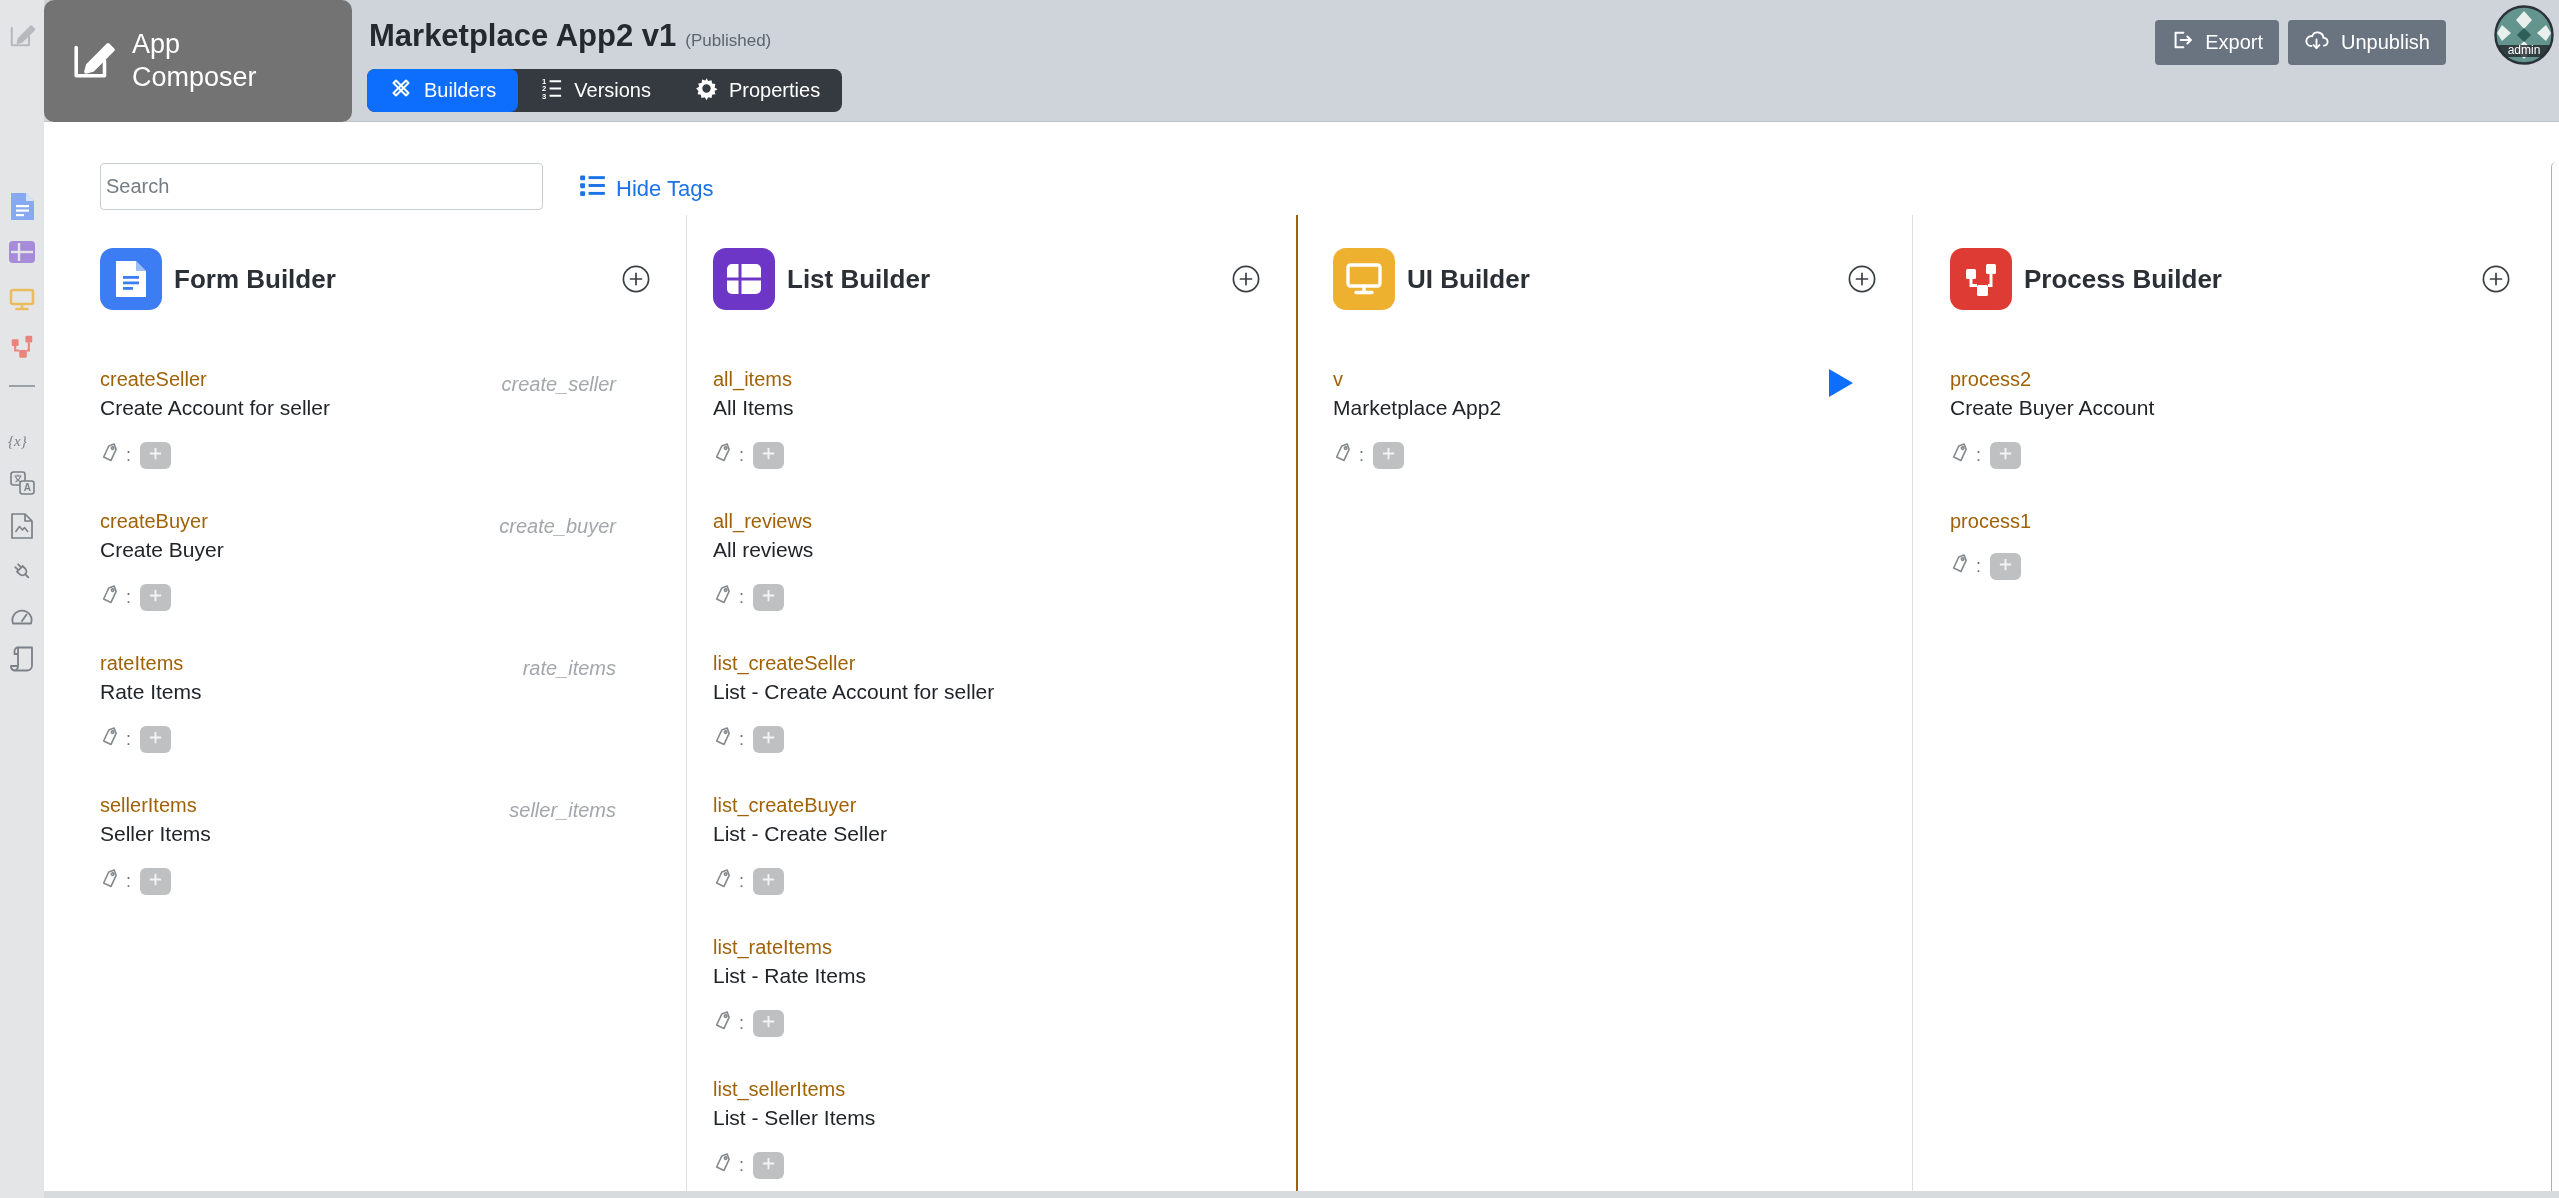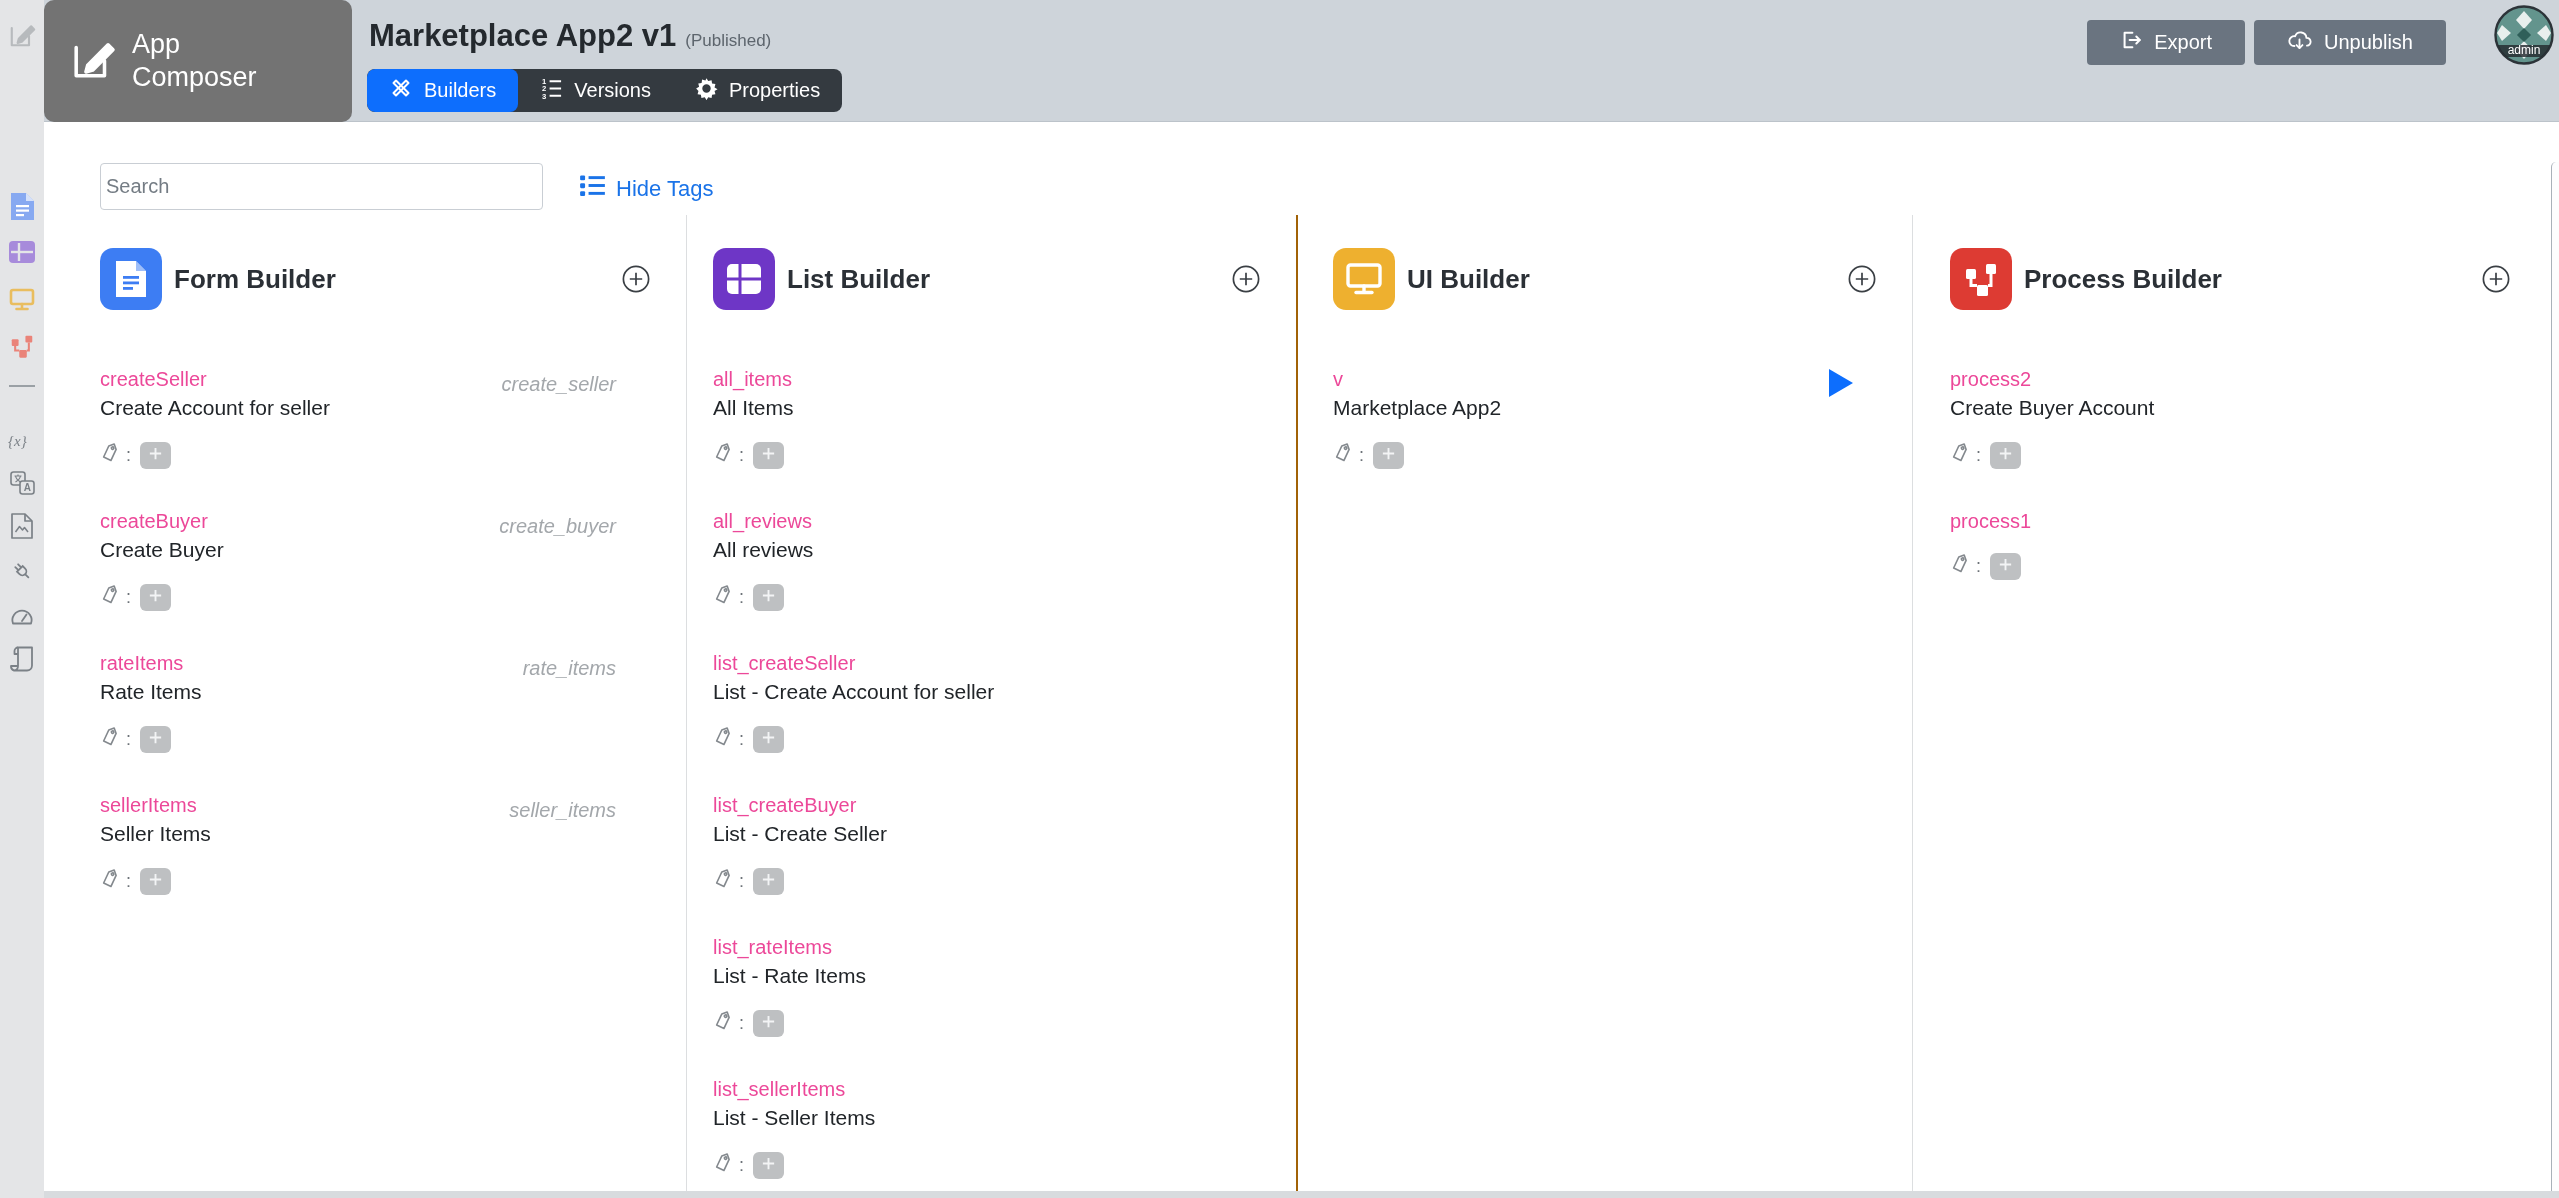--- a/index.html
+++ b/index.html
@@ -32,21 +32,21 @@
   .tabbar {
     position:absolute; left:323px; top:69px; height:43px;
     background:#343a40; border-radius:8px; display:flex; overflow:hidden;
   }
   .tab { height:43px; display:flex; align-items:center; gap:11px; padding:0 22px;
          color:#fff; font-size:20px; border:none; background:transparent; cursor:pointer;
          font-family:inherit; }
   .tab.active { border-radius:8px; }
   .top-actions { position:absolute; top:0; right:5px; height:122px; display:flex; align-items:flex-start; }
   .btn {
-    margin-top:20px; height:45px; padding:0 33px; border:none; border-radius:4px;
+    margin-top:20px; height:45px; padding:0 16px; border:none; border-radius:4px;
     background:#6a7480; color:#fff; font-size:20px; display:flex; align-items:center; gap:12px;
     cursor:pointer; font-family:inherit;
   }
   .btn + .btn { margin-left:9px; }
   .avatar { position:relative; margin-left:48px; margin-top:5px; width:60px; height:60px;
             border-radius:50%; cursor:pointer; }
   .avatar-label { position:absolute; left:0; right:0; top:38px; text-align:center;
                   font-size:12px; color:#fff; }
   
   .search-input {
@@ -66,21 +66,21 @@
   .col:nth-child(1){ width:643px; padding-left:56px; border-right:1px solid #dcdee0; }
   .col:nth-child(2){ width:611px; padding-left:26px; border-right:2px solid #a16207; }
   .col:nth-child(3){ width:615px; padding-left:35px; border-right:1px solid #dcdee0; }
   .col:nth-child(4){ width:633px; padding-left:37px; }
   .col-header { display:flex; align-items:center; margin-top:33px; height:62px; }
   .col-icon { width:62px; height:62px; border-radius:13px; display:flex; align-items:center; justify-content:center; flex:0 0 auto; }
   .col-title { margin-left:12px; font-size:26px; font-weight:bold; color:#2b3036; white-space:nowrap; }
   .col-plus { margin-left:auto; width:28px; height:28px; border:none; background:none; padding:0; cursor:pointer; display:flex; }
   .items { margin-top:56px; }
   .item { position:relative; height:142px; }
-  .item-link { font-size:20px; line-height:26px; color:#ec4899; text-decoration:none; display:inline-block; cursor:pointer; }
+  .item-link { font-size:20px; line-height:26px; color:#a16207; text-decoration:none; display:inline-block; cursor:pointer; }
   .item-desc { font-size:21px; line-height:30px; margin-top:1px; color:#212529; }
   .tag-row { margin-top:17px; height:30px; display:flex; align-items:center; gap:5px; }
   .tag-colon { font-size:18px; color:#6d7379; margin-right:4px; }
   .tag-plus { width:31px; height:27px; border:none; border-radius:6px; background:#bec0c2;
               display:flex; align-items:center; justify-content:center; cursor:pointer; }
   .item-side-tag { position:absolute; top:7px; right:34px; font-style:italic; font-size:20px; color:#a3a7ab; }
   .play-btn { position:absolute; top:2px; right:22px; background:none; border:none; padding:0; cursor:pointer; line-height:0; }
   
   .vscroll { position:absolute; right:0; top:162px; bottom:7px; width:8px; background:#fdfdfe;
              border-left:1px solid #a9b1b9; border-top-left-radius:5px; z-index:4; }

